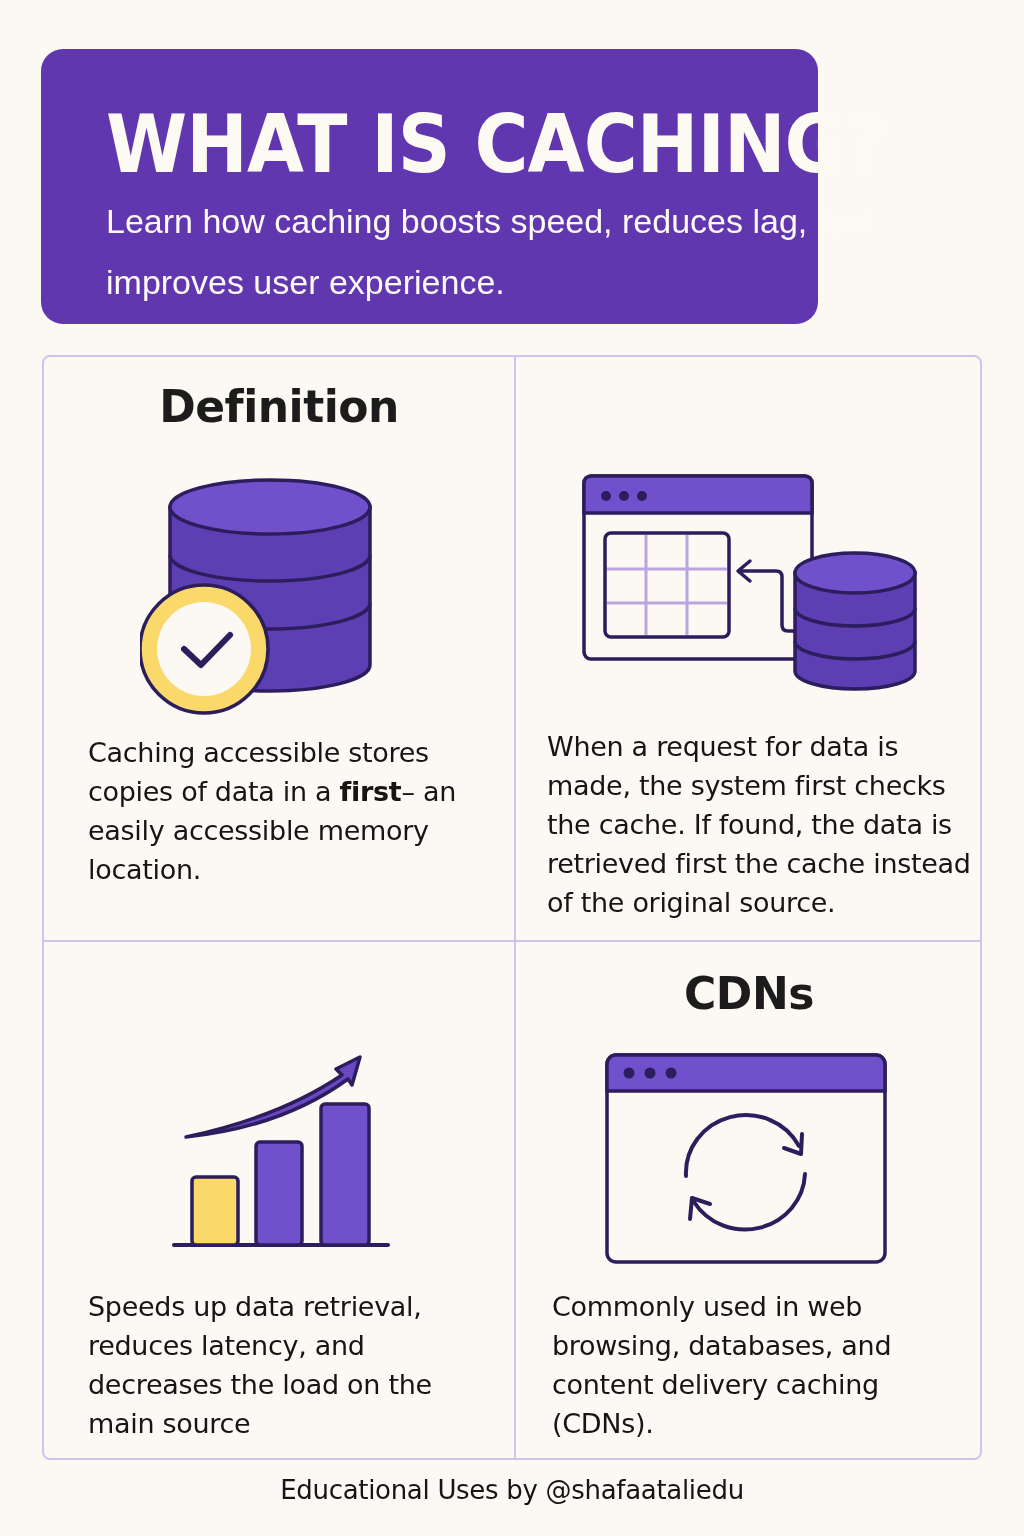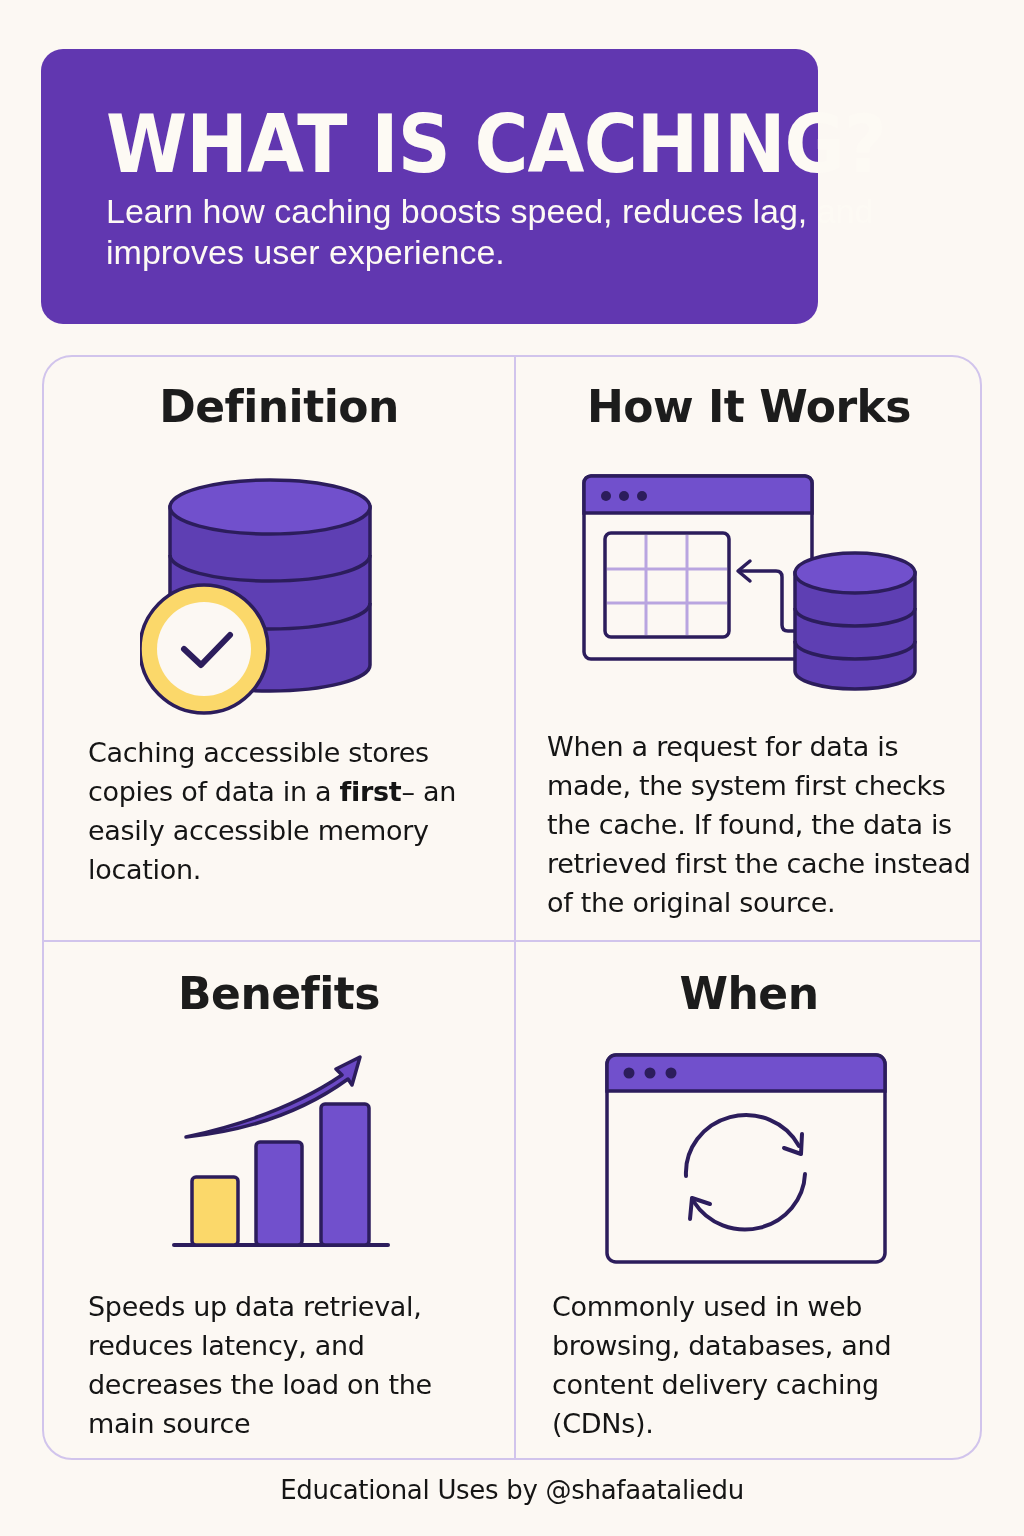--- a/index.html
+++ b/index.html
@@ -28,27 +28,27 @@
     letter-spacing: -1px;
     color: #fdfaf4;
     transform: translateY(-42px) scaleX(0.92);
     transform-origin: left top;
     white-space: nowrap;
   }
   .hero-subtitle {
     position: absolute; left: 65px; top: 142px; width: 840px;
     margin: 0;
     font-size: 34px;
-    line-height: 41px;
+    line-height: 61px;
     color: #fdfaf4;
   }
   .grid {
     position: absolute; left: 42px; top: 355px; width: 940px; height: 1105px;
     border: 2px solid #d1c4ec;
-    border-radius: 30px;
+    border-radius: 8px;
     box-sizing: border-box;
     display: grid;
     grid-template-columns: 470px 468px;
     grid-template-rows: 583px 518px;
     overflow: hidden;
   }
   .cell { position: relative; box-sizing: border-box; }
   .cell.c-r { border-left: 2px solid #d1c4ec; }
   .cell.r-b { border-top: 2px solid #d1c4ec; }
   .cell-title {
@@ -98,21 +98,20 @@
         <path d="M30 128 A100 26 0 0 0 230 128" fill="none"></path>
       </g>
       <circle cx="64" cy="174" r="64" fill="#fbd86a" stroke="#2c1d5c" stroke-width="3.5"></circle>
       <circle cx="64" cy="174" r="47" fill="#fcf8f3"></circle>
       <path d="M44 174 L61 190 L90 160" fill="none" stroke="#2c1d5c" stroke-width="6" stroke-linecap="round" stroke-linejoin="round"></path>
     </svg>
     <p class="cell-text" style="left:44px; top:376px; width:400px;"><span>Caching accessible stores copies of data in a </span><b>first</b><span>– an easily accessible memory location.</span></p>
   </div>
 
   <div class="cell c-r">
-    <h2 class="cell-title" style="top:24px;">How It Works</h2>
     <svg class="icon" style="left:56px; top:116px;" width="345" height="225" viewBox="0 0 345 225">
       <rect x="12" y="3" width="228" height="183" rx="7" fill="#fcf8f3" stroke="#2c1d5c" stroke-width="3.5"></rect>
       <path d="M12 10 A7 7 0 0 1 19 3 L233 3 A7 7 0 0 1 240 10 L240 40 L12 40 Z" fill="#7150cc" stroke="#2c1d5c" stroke-width="3.5"></path>
       <circle cx="34" cy="23" r="5" fill="#2c1d5c"></circle>
       <circle cx="52" cy="23" r="5" fill="#2c1d5c"></circle>
       <circle cx="70" cy="23" r="5" fill="#2c1d5c"></circle>
       <rect x="33" y="60" width="124" height="104" rx="6" fill="#fcf8f3" stroke="#2c1d5c" stroke-width="3.5"></rect>
       <g stroke="#b9a5e0" stroke-width="3">
         <line x1="74" y1="62" x2="74" y2="162"></line>
         <line x1="115" y1="62" x2="115" y2="162"></line>
@@ -125,33 +124,32 @@
         <path d="M229 100 L229 198 A60 18 0 0 0 349 198 L349 100 Z" transform="translate(-6,0)"></path>
         <ellipse cx="283" cy="100" rx="60" ry="20" fill="#7150cc"></ellipse>
         <path d="M223 135 A60 18 0 0 0 343 135" fill="none"></path>
         <path d="M223 168 A60 18 0 0 0 343 168" fill="none"></path>
       </g>
     </svg>
     <p class="cell-text" style="left:31px; top:370px; width:430px;">When a request for data is made, the system first checks the cache. If found, the data is retrieved first the cache instead of the original source.</p>
   </div>
 
   <div class="cell r-b">
-    <h2 class="cell-title" style="top:26px;">Benefits</h2>
     <svg class="icon" style="left:126px; top:105px;" width="225" height="205" viewBox="0 0 225 205">
       <line x1="4" y1="198" x2="218" y2="198" stroke="#2c1d5c" stroke-width="4" stroke-linecap="round"></line>
       <rect x="22" y="130" width="46" height="68" rx="4" fill="#fbd86a" stroke="#2c1d5c" stroke-width="3.5"></rect>
       <rect x="86" y="95" width="46" height="103" rx="4" fill="#7150cc" stroke="#2c1d5c" stroke-width="3.5"></rect>
       <rect x="151" y="57" width="48" height="141" rx="4" fill="#7150cc" stroke="#2c1d5c" stroke-width="3.5"></rect>
       <path d="M16 90 Q110 70 172 28 L166 22 L190 10 L182 38 L178 32 Q112 80 16 90 Z" fill="#6a48c4" stroke="#2c1d5c" stroke-width="3.5" stroke-linejoin="round"></path>
     </svg>
     <p class="cell-text" style="left:44px; top:345px; width:400px;">Speeds up data retrieval, reduces latency, and decreases the load on the main source</p>
   </div>
 
   <div class="cell c-r r-b">
-    <h2 class="cell-title" style="top:26px;">When</h2>
+    <h2 class="cell-title" style="top:26px;">CDNs</h2>
     <svg class="icon" style="left:88px; top:110px;" width="286" height="215" viewBox="0 0 286 215">
       <rect x="3" y="3" width="278" height="207" rx="9" fill="#fcf8f3" stroke="#2c1d5c" stroke-width="3.5"></rect>
       <path d="M3 12 A9 9 0 0 1 12 3 L272 3 A9 9 0 0 1 281 12 L281 39 L3 39 Z" fill="#7150cc" stroke="#2c1d5c" stroke-width="3.5"></path>
       <circle cx="25" cy="21" r="5.5" fill="#2c1d5c"></circle>
       <circle cx="46" cy="21" r="5.5" fill="#2c1d5c"></circle>
       <circle cx="67" cy="21" r="5.5" fill="#2c1d5c"></circle>
       <path d="M82 124 A60 58 0 0 1 195 94" fill="none" stroke="#2c1d5c" stroke-width="4" stroke-linecap="round"></path>
       <path d="M180 96 L197 102 L198 82" fill="none" stroke="#2c1d5c" stroke-width="4" stroke-linecap="round" stroke-linejoin="round"></path>
       <path d="M201 122 A60 58 0 0 1 90 150" fill="none" stroke="#2c1d5c" stroke-width="4" stroke-linecap="round"></path>
       <path d="M106 152 L88 146 L86 167" fill="none" stroke="#2c1d5c" stroke-width="4" stroke-linecap="round" stroke-linejoin="round"></path>

